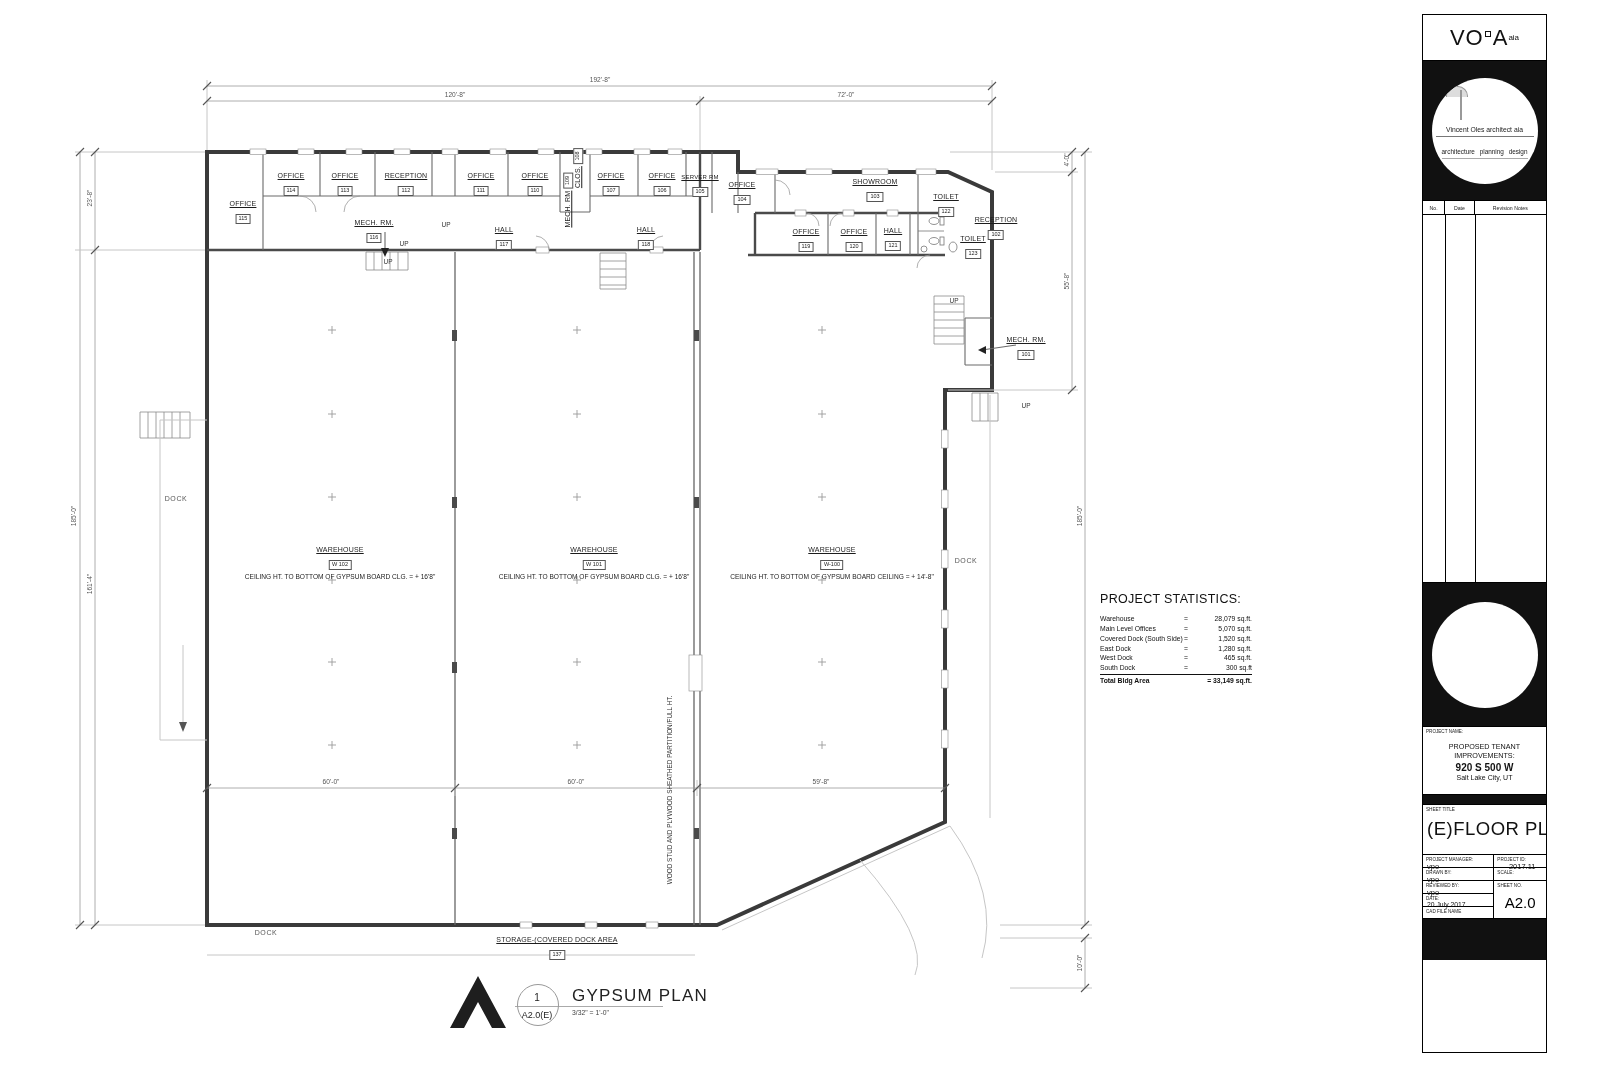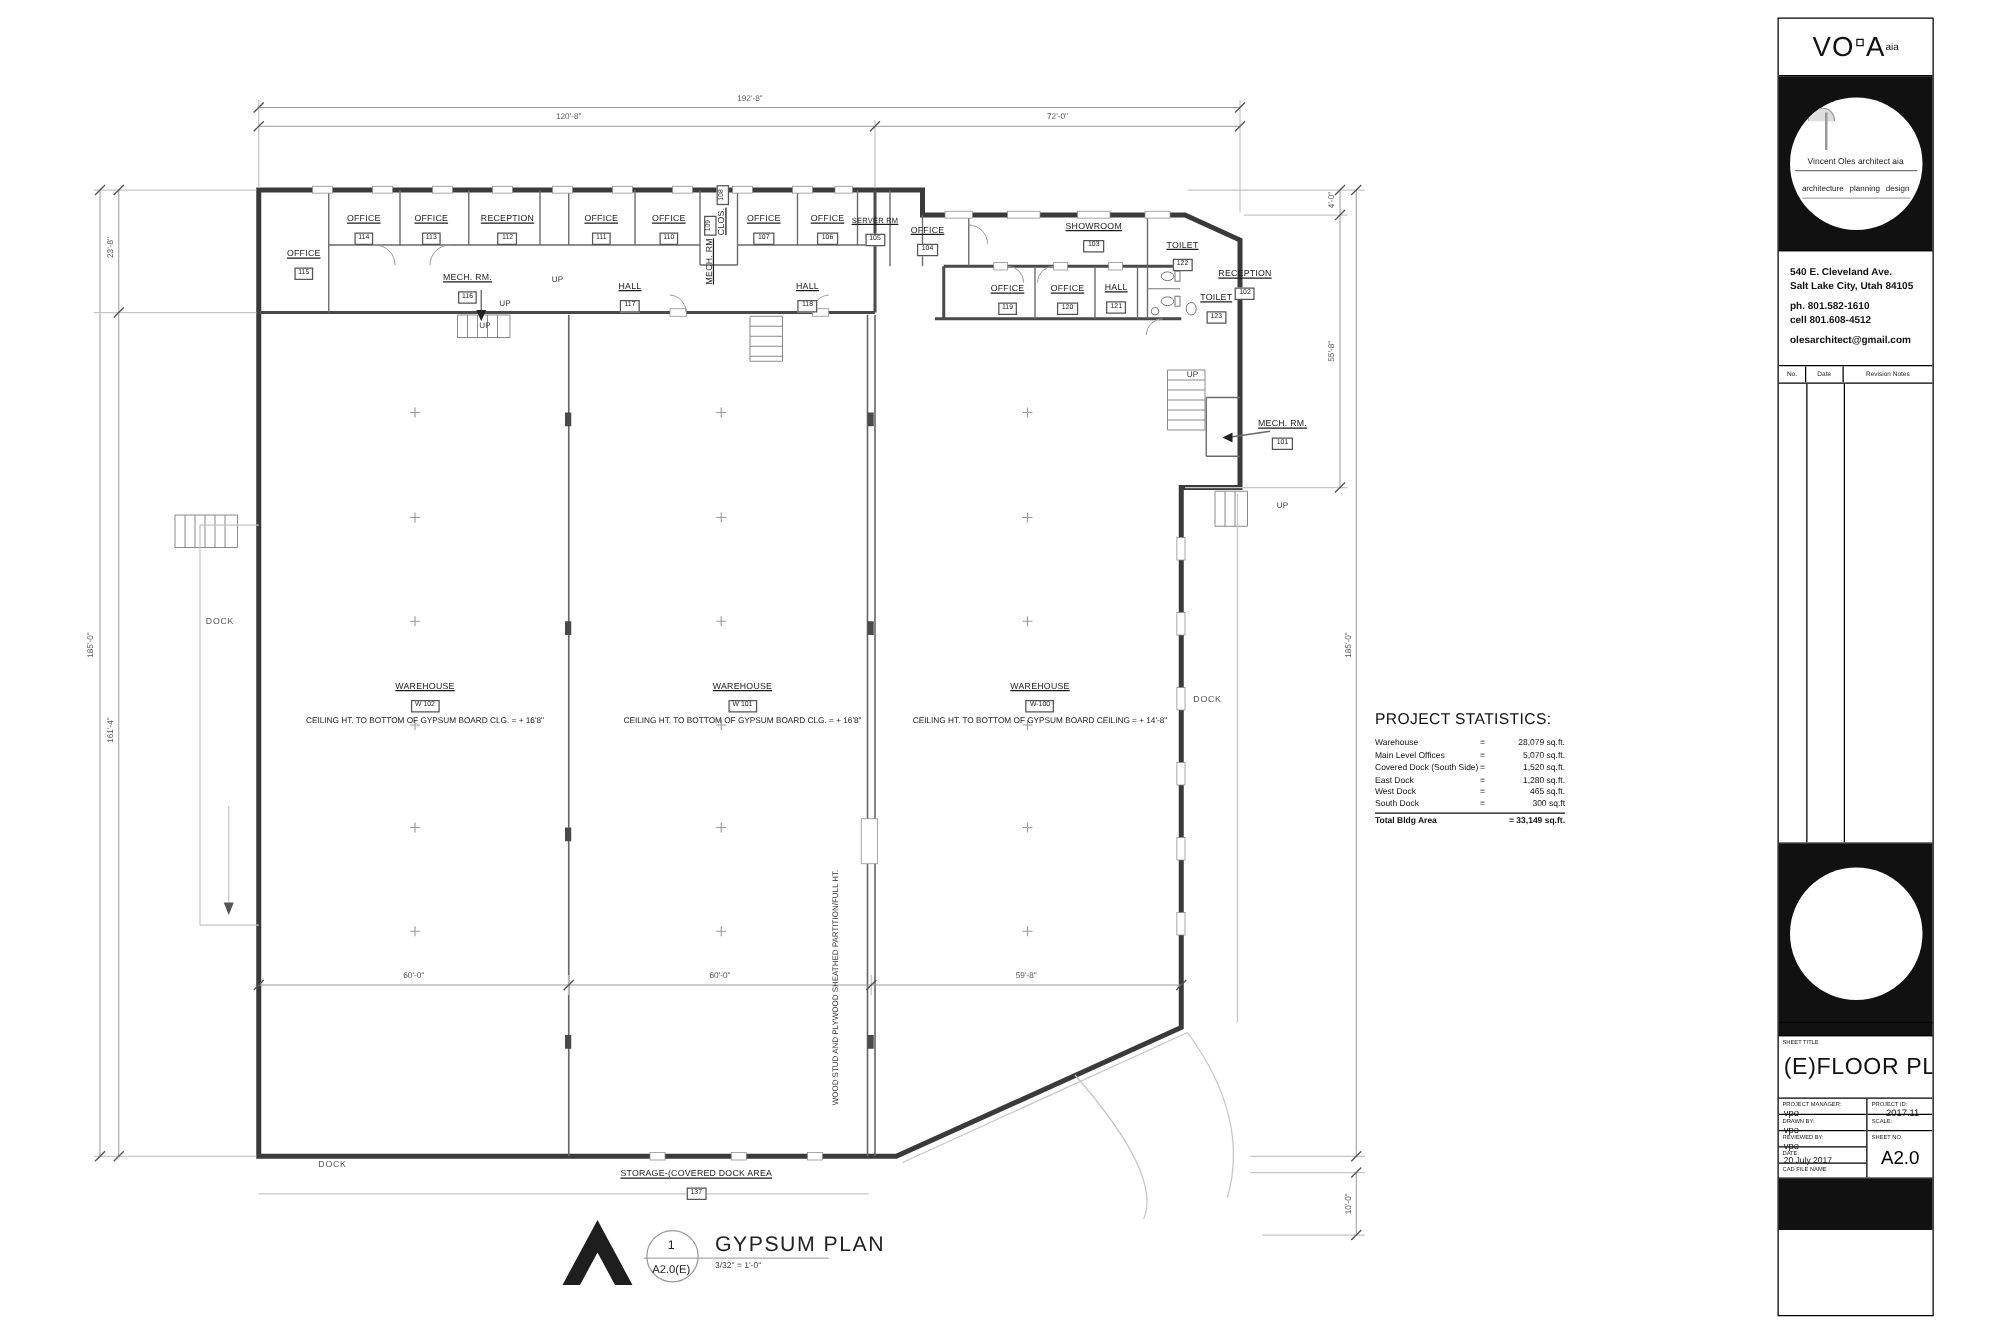--- a/index.html
+++ b/index.html
@@ -293,21 +293,21 @@
   <div class="dimt v" style="left:89px;top:198px">23'-8"</div>
   <div class="dimt v" style="left:89px;top:584px">161'-4"</div>
   <div class="dimt v" style="left:1066px;top:160px">4'-0"</div>
   <div class="dimt v" style="left:1066px;top:281px">55'-8"</div>
   <div class="dimt v" style="left:1079px;top:516px">185'-0"</div>
   <div class="dimt v" style="left:1079px;top:963px">10'-0"</div>
   <div class="dimt" style="left:331px;top:781px">60'-0"</div>
   <div class="dimt" style="left:576px;top:781px">60'-0"</div>
   <div class="dimt" style="left:821px;top:781px">59'-8"</div>
 
-  <div class="stats" style="left:1100px;top:568px">
+  <div class="stats" style="left:1100px;top:592px">
     <div class="stats-title">PROJECT STATISTICS:</div>
     <div class="srow">
         <span class="sl">Warehouse</span>
         <span class="se">=</span>
         <span class="sv">28,079 sq.ft.</span>
       </div>
     <div class="srow">
         <span class="sl">Main Level Offices</span>
         <span class="se">=</span>
         <span class="sv">5,070 sq.ft.</span>
@@ -355,41 +355,38 @@
     <div class="tb-sec tb-circle">
       <div class="disc">
         <div class="lamp-head"></div>
         <div class="lamp"></div>
         <div class="tagline1">Vincent Oles architect aia</div>
         <div class="rule1"></div>
         <div class="tagline2">architecture planning design</div>
         <div class="rule2"></div>
       </div>
     </div>
-    <div class="tb-sec tb-addr">
-      <div>540 E. Cleveland Ave.</div>
-      <div>Salt Lake City, Utah 84105</div>
-      <div class="gap"></div>
-      <div>ph. 801.582-1610</div>
-      <div>cell 801.608-4512</div>
-      <div class="gap"></div>
-      <div>olesarchitect@gmail.com</div>
-    </div>
     <div class="tb-sec tb-revhead">
       <span class="rh-no">No.</span>
       <span class="rh-date">Date</span>
       <span class="rh-notes">Revision Notes</span>
     </div>
     <div class="tb-sec tb-revbody">
       <div class="v1"></div>
       <div class="v2"></div>
     </div>
     <div class="tb-sec tb-circle2">
       <div class="disc2"></div>
     </div>
+    <div class="tb-sec tb-pname">
+      <div class="tb-microlabel">PROJECT NAME:</div>
+      <div class="pn1">PROPOSED TENANT IMPROVEMENTS:</div>
+      <div class="pn2">920 S 500 W</div>
+      <div class="pn3">Salt Lake City, UT</div>
+    </div>
     <div class="tb-sec tb-bar"></div>
     <div class="tb-sec tb-stitle">
       <div class="tb-microlabel">SHEET TITLE</div>
       <div class="st-big">(E)FLOOR  PLAN</div>
     </div>
     <div class="tb-sec tb-grid">
       <div class="tg-left">
         <div class="tg-cell" style="height:13px">
             <div class="tb-microlabel">PROJECT MANAGER:</div>
             <div class="tg-val">vpo</div>

